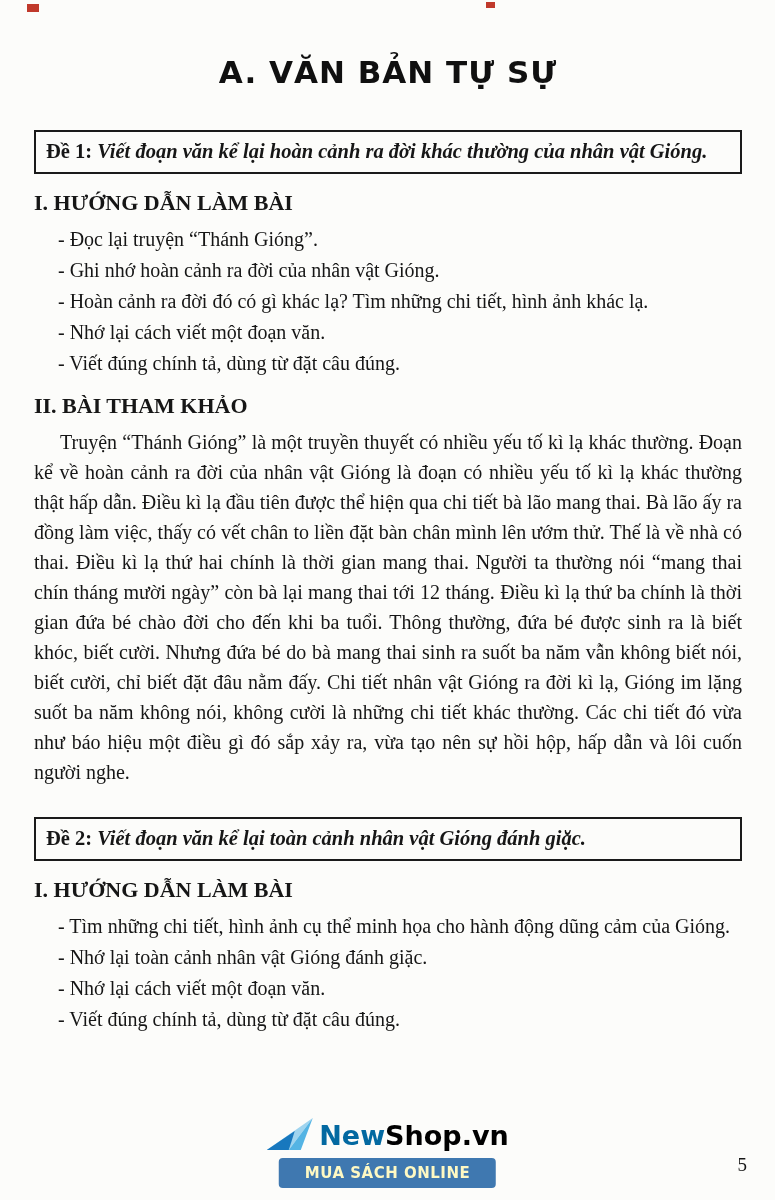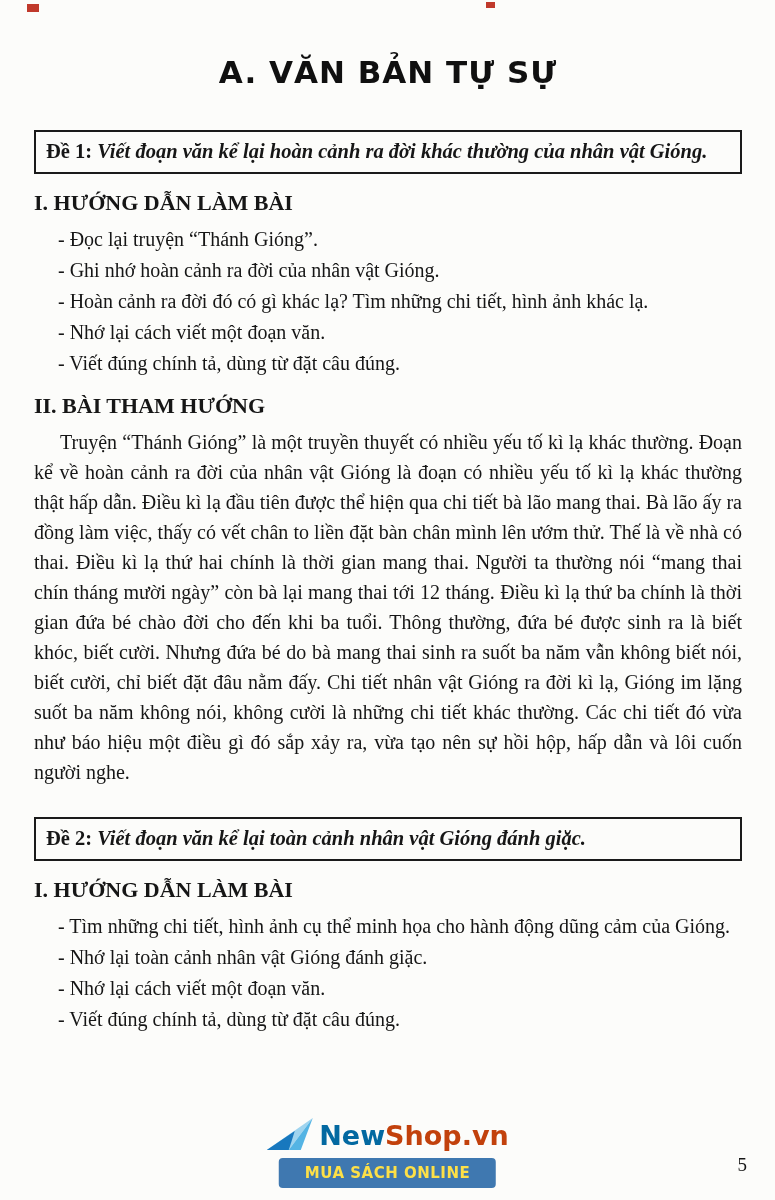--- a/index.html
+++ b/index.html
@@ -84,25 +84,25 @@
     justify-content: center;
     gap: 5px;
     margin-bottom: 6px;
   }
   .logo-text {
     font-family: "DejaVu Sans", "Liberation Sans", sans-serif;
     font-size: 27px;
     font-weight: bold;
   }
   .logo-new { color: #0369a1; }
-  .logo-shop { color: #c2410c; }
+  .logo-shop { color: #000000; }
   .banner {
     display: inline-block;
     background: #3f78b0;
-    color: #fde047;
+    color: #fef9c3;
     font-family: "DejaVu Sans", "Liberation Sans", sans-serif;
     font-weight: bold;
     font-size: 15px;
     letter-spacing: 0.5px;
     padding: 6px 26px;
     border-radius: 4px;
   }
 
   .page-number {
     position: absolute;
@@ -132,21 +132,21 @@
   <h2 class="guide-heading">I. HƯỚNG DẪN LÀM BÀI</h2>
 
   <div class="list">
     <p class="list-item">- Đọc lại truyện “Thánh Gióng”.</p>
     <p class="list-item">- Ghi nhớ hoàn cảnh ra đời của nhân vật Gióng.</p>
     <p class="list-item">- Hoàn cảnh ra đời đó có gì khác lạ? Tìm những chi tiết, hình ảnh khác lạ.</p>
     <p class="list-item">- Nhớ lại cách viết một đoạn văn.</p>
     <p class="list-item">- Viết đúng chính tả, dùng từ đặt câu đúng.</p>
   </div>
 
-  <h2 class="ref-heading">II. BÀI THAM HƯỚNG</h2>
+  <h2 class="ref-heading">II. BÀI THAM KHẢO</h2>
 
   <p class="ref-paragraph">Truyện “Thánh Gióng” là một truyền thuyết có nhiều yếu tố kì lạ khác thường. Đoạn kể về hoàn cảnh ra đời của nhân vật Gióng là đoạn có nhiều yếu tố kì lạ khác thường thật hấp dẫn. Điều kì lạ đầu tiên được thể hiện qua chi tiết bà lão mang thai. Bà lão ấy ra đồng làm việc, thấy có vết chân to liền đặt bàn chân mình lên ướm thử. Thế là về nhà có thai. Điều kì lạ thứ hai chính là thời gian mang thai. Người ta thường nói “mang thai chín tháng mười ngày” còn bà lại mang thai tới 12 tháng. Điều kì lạ thứ ba chính là thời gian đứa bé chào đời cho đến khi ba tuổi. Thông thường, đứa bé được sinh ra là biết khóc, biết cười. Nhưng đứa bé do bà mang thai sinh ra suốt ba năm vẫn không biết nói, biết cười, chỉ biết đặt đâu nằm đấy. Chi tiết nhân vật Gióng ra đời kì lạ, Gióng im lặng suốt ba năm không nói, không cười là những chi tiết khác thường. Các chi tiết đó vừa như báo hiệu một điều gì đó sắp xảy ra, vừa tạo nên sự hồi hộp, hấp dẫn và lôi cuốn người nghe.</p>
 
   <div class="de-box de2-box">
     <div class="inner">
       <span class="de-label">Đề 2:</span>
       <span class="de-prompt">Viết đoạn văn kể lại toàn cảnh nhân vật Gióng đánh giặc.</span>
     </div>
   </div>
 

